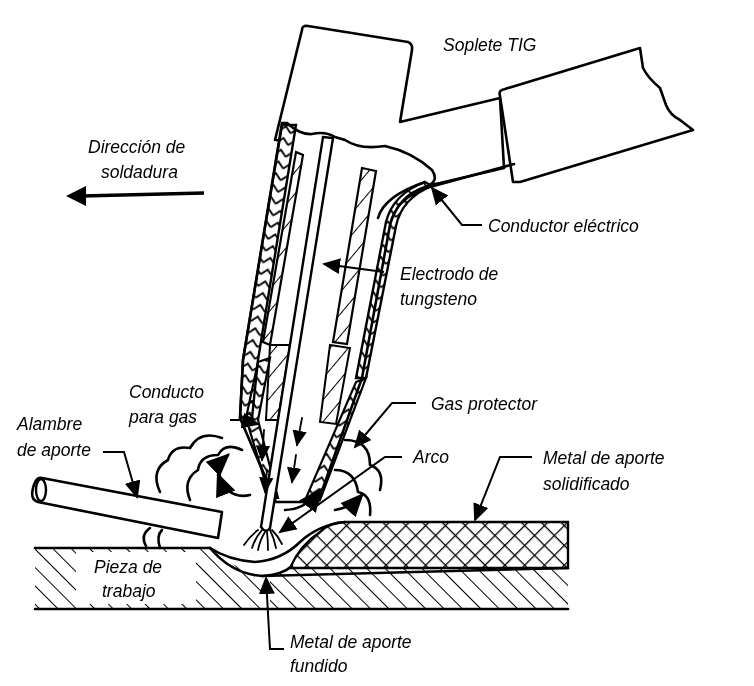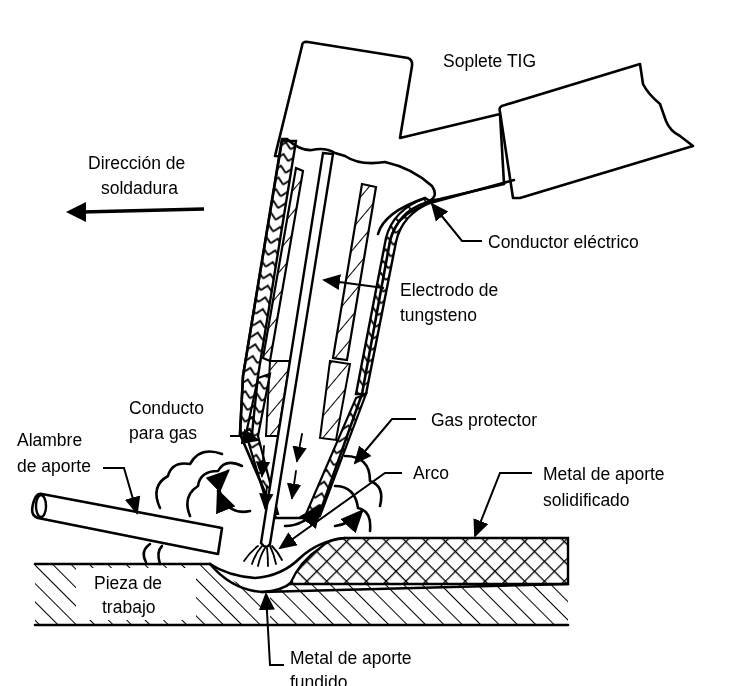--- a/index.html
+++ b/index.html
@@ -1,17 +1,17 @@
 <!DOCTYPE html>
 <html><head>
 <meta charset="utf-8">
 <style>
   html, body { margin: 0; padding: 0; background: #ffffff; }
   body { width: 754px; height: 686px; overflow: hidden; position: relative; }
-  #canvas { position: absolute; left: 0; top: 16px; width: 754px; height: 552px; }
+  #canvas { position: absolute; left: 0; top: 0; width: 754px; height: 552px; font-style: italic; }
   svg text { font-family: "Liberation Sans", sans-serif; font-size: 17.5px; fill: #000; }
   .ln { stroke: #000; stroke-width: 2.6; fill: none; stroke-linejoin: round; stroke-linecap: round; }
   .thin { stroke: #000; stroke-width: 1.8; fill: none; stroke-linecap: round; }
   .lead { stroke: #000; stroke-width: 2; fill: none; }
   .wf { fill: #fff; stroke: #000; stroke-width: 2.6; stroke-linejoin: round; }
 </style>
 </head>
 <body>
 
 <div id="canvas">

